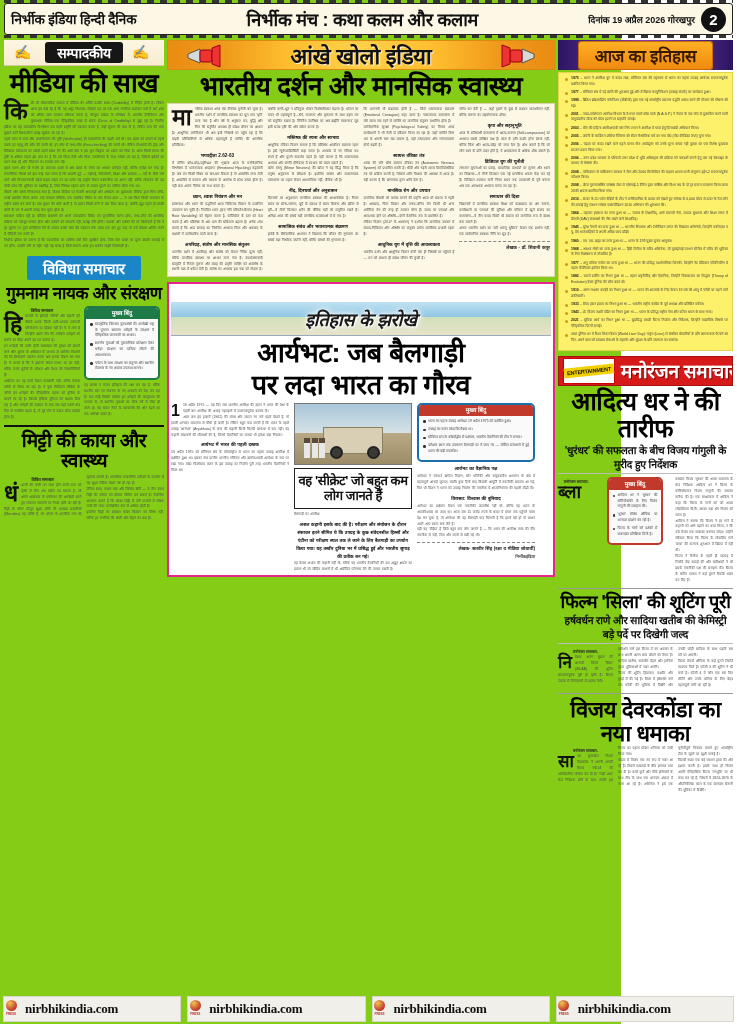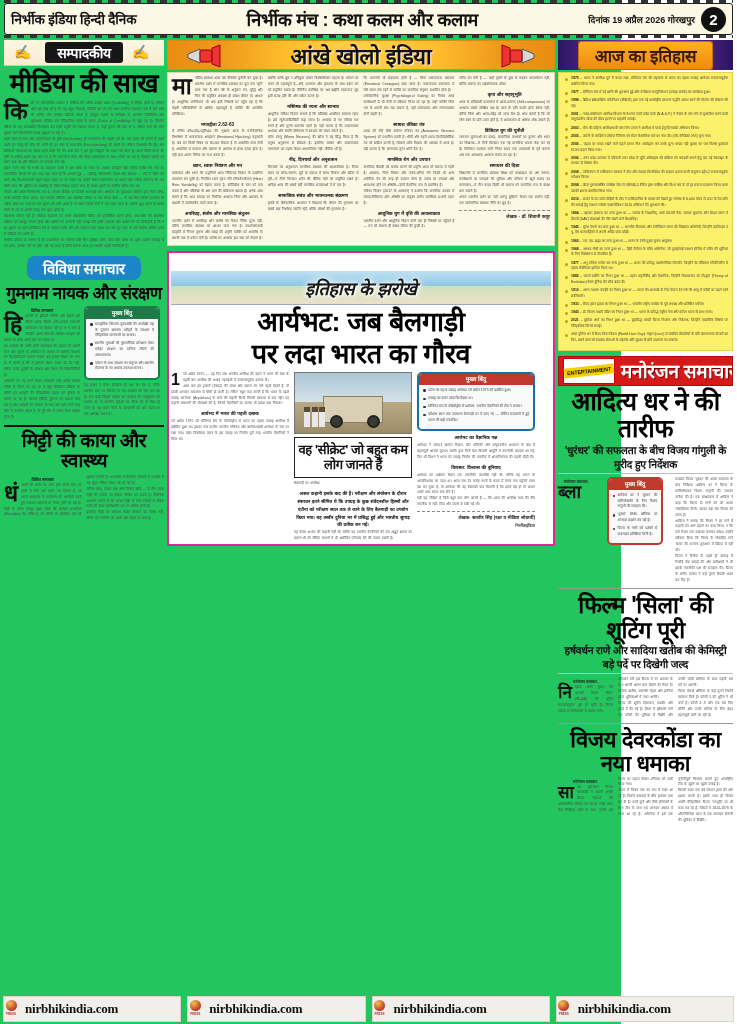--- a/index.html
+++ b/index.html
@@ -2,21 +2,21 @@
 <html><head>
 <meta charset="utf-8">
 <style>
   * { box-sizing: border-box; margin:0; padding:0; }
   html,body { background:#fff; }
   body {
     width:737px; height:1024px; overflow:hidden;
     font-family:"Liberation Sans", sans-serif;
     color:#111;
   }
-  .page { position:relative; width:621px; height:1024px; background:#22c55e; }
+  .page { position:relative; width:621px; height:1024px; background:#84cc16; }
 
   
   .masthead {
     position:absolute; left:4px; top:3px; width:729px; height:32px;
     background:#fdf8e6; border:1.5px solid #222; border-radius:3px;
     display:flex; align-items:center; padding:0 6px;
   }
   .mh-dashes { position:absolute; left:4px; top:0px; width:729px; height:3px;
      background:repeating-linear-gradient(90deg,#333 0 7px, transparent 7px 13px); }
   .mh-dashes.b { top:35px; }
@@ -70,21 +70,21 @@
   }
   .ban-history .ribbon {
     background:linear-gradient(#ffb023,#f08a10);
     padding:2px 16px; border-radius:2px;
     box-shadow:0 0 0 1px #c96f06;
   }
   .ban-history .banner-text { font-size:17px; color:#3a1a00; }
 
   .ban-vividha { height:25px; background:transparent; }
   .ban-vividha .chip {
-    background:#1a86c8; color:#fff; padding:2px 16px; border-radius:8px;
+    background:#1a86c8; color:#fff; padding:2px 16px; border-radius:2px;
     font-size:15px; font-weight:bold; letter-spacing:-0.3px;
   }
 
   .ban-jharokhe {
     height:34px;
     background:linear-gradient(#bfe2f2,#8fc6e4 45%, #cfe0bb 46%, #e8e2c8);
     border-bottom:1px solid #9ab;
     margin-top:16px;
   }
   .ban-jharokhe .banner-text { font-size:18px; color:#1a1a1a;
@@ -287,20 +287,21 @@
         <path d="M28 4 L36 1 L36 23 L28 20 Z" fill="#e33" stroke="#901" stroke-width="1"></path>
       </svg>
       <span class="banner-text">आंखे खोलो इंडिया</span>
       <svg class="mega r" viewBox="0 0 40 24">
         <path d="M36 10 L24 5 L24 19 L36 14 Z" fill="#d8d8d8" stroke="#555" stroke-width="1"></path>
         <rect x="12" y="6" width="12" height="12" rx="2" fill="#e33" stroke="#901" stroke-width="1"></rect>
         <path d="M12 4 L4 1 L4 23 L12 20 Z" fill="#e33" stroke="#901" stroke-width="1"></path>
       </svg>
     </div>
 
+    <div class="hl hl-aankhe">भारतीय दर्शन और मानसिक स्वास्थ्य</div>
 
     <div class="panel-cream" style="display:flex; gap:5px;">
       <div style="width:93px;" class="body-txt k">
         <span class="dropcap">मा</span>
         <p>नसिक स्वास्थ्य आज एक वैश्विक चुनौती बन चुका है। भारतीय दर्शन में मानसिक स्वास्थ्य का मूल तत्व 'धृति' माना गया है और वर्ष के अनुसार मन, बुद्धि और चित्त की संतुलित अवस्था ही स्वस्थ जीवन का आधार है। आधुनिक मनोविज्ञान भी अब इसी निष्कर्ष पर पहुँच रहा है कि बाहरी परिस्थितियों से अधिक महत्वपूर्ण है व्यक्ति की आंतरिक प्रतिक्रिया।</p>
         <div class="subhead-in">भगवद्गीता 2.62-63</div>
         <p>में वर्णित क्रोध-मोह-स्मृतिभ्रंश की शृंखला आज के मनोवैज्ञानिक विश्लेषण में 'भावनात्मक अपहरण' (Emotional Hijacking) कहलाती है। जब मन किसी विषय पर बार-बार टिकता है तो आसक्ति जन्म लेती है, आसक्ति से कामना और कामना के अवरोध से क्रोध उत्पन्न होता है। यही क्रम अंततः विवेक का नाश करता है।</p>
         <div class="subhead-in">ध्यान, श्वास नियंत्रण और मन</div>
         <p>प्राणायाम और ध्यान की पद्धतियाँ आज चिकित्सा विज्ञान के प्रमाणित उपकरण बन चुकी हैं। नियमित ध्यान हृदय गति परिवर्तनशीलता (Heart Rate Variability) को बेहतर करता है, कोर्टिसोल के स्तर को कम करता है और मस्तिष्क के अग्र भाग की सक्रियता बढ़ाता है। अनेक शोध बताते हैं कि आठ सप्ताह का नियमित अभ्यास चिंता और अवसाद के लक्षणों में उल्लेखनीय कमी लाता है।</p>
         <div class="subhead-in">अपरिग्रह, संतोष और मानसिक संतुलन</div>
@@ -463,21 +464,21 @@
         </div>
       </div>
       <div style="width:63px;" class="body-txt">
         <p>कबस्टर फिल्म 'धुरंधर' की अपार सफलता के बाद निर्देशक आदित्य धर ने फिल्म के कोरियोग्राफर विजय गांगुली की जमकर तारीफ की है। एक साक्षात्कार में आदित्य ने कहा कि फिल्म के गानों को जो अपार लोकप्रियता मिली, उसका बड़ा श्रेय विजय को जाता है।</p>
         <p>आदित्य ने बताया कि विजय ने हर गाने में कहानी को आगे बढ़ाने का काम किया, न कि उसे केवल एक सजावट बनाकर छोड़ा। उन्होंने स्वीकार किया कि फिल्म के लोकप्रिय गाने 'छावा' की कल्पना शुरुआत में स्क्रिप्ट में नहीं थी।</p>
         <p>फिल्म ने रिलीज के पहले ही सप्ताह में रिकॉर्ड तोड़ कमाई की और समीक्षकों ने भी इसके तकनीकी पक्ष की सराहना की। फिल्म के संगीत एल्बम ने कई पुराने रिकॉर्ड ध्वस्त कर दिए हैं।</p>
       </div>
     </div>
 
     <div class="rule"></div>
-    <div class="hl hl-ent" style="font-size:23px">फिल्म 'सिला' की शूटिंग पूरी</div>
+    <div class="hl hl-ent" style="font-size:18px">फिल्म 'सिला' की शूटिंग पूरी</div>
     <div class="sub-ent">हर्षवर्धन राणे और सादिया खतीब की केमिस्ट्री बड़े पर्दे पर दिखेगी जल्द</div>
     <div class="three-col">
       <div class="kicker" style="font-size:3.8px">मनोरंजन समाचार-</div>
       <div class="body-txt">
         <span class="dropcap" style="font-size:17px">नि</span>
         <p>र्देशक अनंग कुमार की आगामी फिल्म 'सिला' (SILAA) की शूटिंग सफलतापूर्वक पूरी हो चुकी है। फिल्म 2026 में सिनेमाघरों में दस्तक देगी।</p>
         <p>हर्षवर्धन राणे इस फिल्म में नए अवतार के साथ अपनी अलग छाप छोड़ने को तैयार हैं। सादिया खतीब, कलावीर मेहरा और हरनिता मुख्य भूमिकाओं में नजर आएँगे।</p>
         <p>फिल्म की शूटिंग हिमाचल, कश्मीर और मुंबई में की गई है। सिला में हर्षवर्धन राणे एक फौजी की भूमिका में दिखेंगे और उनकी जोड़ी सादिया के साथ पहली बार पर्दे पर आएगी।</p>
         <p>फिल्म मेकर्स ऑफिस के कई पुराने रिकॉर्ड व्यस्तता मिले हैं। फौजी 3 की शूटिंग ने भी चर्चा है। फौजी 4 में जॉन एक बार फिर लौटेंगे और उनके करियर के लिए बेहद महत्वपूर्ण मानी जा रही है।</p>
       </div>

